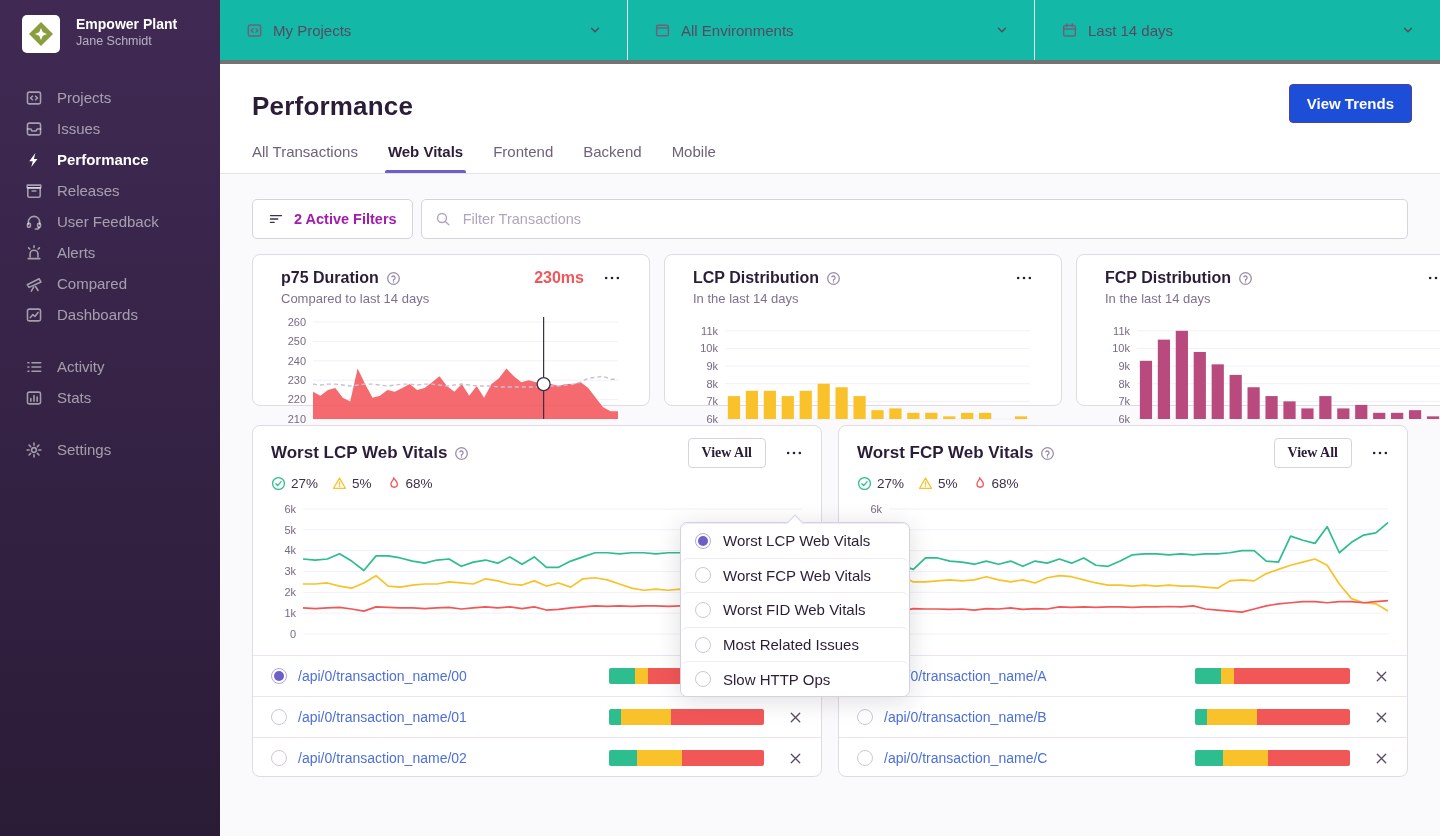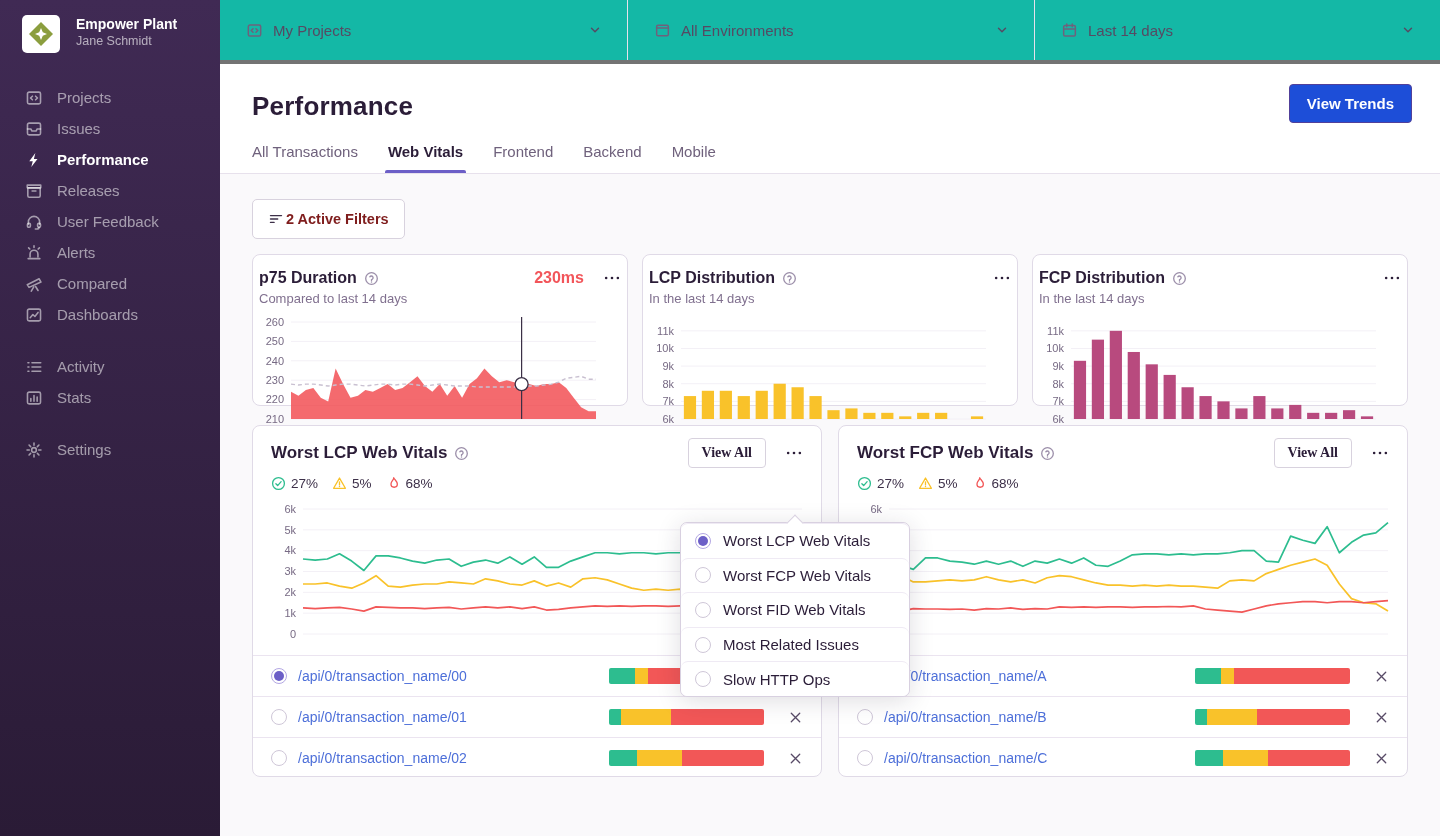--- a/index.html
+++ b/index.html
@@ -41,33 +41,33 @@
        color:#fff;font-weight:700;font-size:15px;padding:10px 17px;border-radius:4px;
        font-family:inherit;cursor:pointer}
   .tabs{display:flex;gap:30px;margin-top:21px}
   .tab{font-size:15px;color:#6F617C;padding-bottom:13px;cursor:pointer;position:relative}
   .tab.active{color:#2B1D38;font-weight:600}
   .tab.active::after{content:"";position:absolute;left:-3px;right:-3px;bottom:0;height:3px;
        background:#6C5FC7;border-radius:2px 2px 0 0}
 
   .content{padding:25px 32px 0;flex:1}
   .filter-row{display:flex;gap:8px}
-  .filter-btn{display:flex;align-items:center;gap:2px;background:#fff;border:1px solid #D8D2DE;
-      border-radius:5px;padding:0 15px;height:40px;font-size:14.5px;font-weight:700;color:#7f1d1d;
+  .filter-btn{display:flex;align-items:center;gap:10px;background:#fff;border:1px solid #D8D2DE;
+      border-radius:5px;padding:0 15px;height:40px;font-size:14.5px;font-weight:700;color:#a21caf;
       font-family:inherit;cursor:pointer}
   .filter-btn .ic{width:16px;height:16px;color:#3D3049}
   .search{flex:1;display:flex;align-items:center;gap:10px;background:#fff;border:1px solid #D8D2DE;
       border-radius:5px;padding:0 13px;height:40px}
   .search .ic{width:16px;height:16px;color:#B0A5BC}
   .search input{border:0;outline:0;flex:1;font:inherit;font-size:14.5px;color:#2B1D38;background:transparent}
   .search input::placeholder{color:#B0A5BC}
 
   .card{background:#fff;border:1px solid #E0DAE7;border-radius:8px}
   .cards1{display:flex;gap:14px;margin-top:15px}
-  .cards1 .card{flex:1;height:152px;padding:14px 6px}
+  .cards1 .card{flex:1;height:152px;padding:14px 28px}
   .card-hd{display:flex;align-items:center;gap:7px}
   .card-title{font-size:16px;font-weight:600}
   .help{width:15px;height:15px;color:#9C8FAA}
   .spacer{flex:1}
   .value-red{font-size:16px;font-weight:600;color:#F2555A}
   .dots{width:18px;height:18px;color:#2B1D38;cursor:pointer;margin-left:12px}
   .card-sub{font-size:13px;color:#80708F;margin-top:4px}
   svg.chart{display:block;margin-top:7px}
 
   .cards2{display:flex;gap:16px;margin-top:19px}
@@ -292,20 +292,29 @@
 
     <div class="filter-row">
       <button class="filter-btn">
         <i class="ic">
             <svg viewBox="0 0 16 16" fill="none" stroke="currentColor" stroke-width="1.4" stroke-linecap="round" stroke-linejoin="round">
               <path d="M2.5 4.6h11M2.5 8h7.2M2.5 11.4h3.6"></path>
             </svg>
           </i>
         <span>2 Active Filters</span>
       </button>
+      <div class="search">
+        <i class="ic">
+            <svg viewBox="0 0 16 16" fill="none" stroke="currentColor" stroke-width="1.4" stroke-linecap="round" stroke-linejoin="round">
+              <circle cx="7" cy="7" r="4.5"></circle>
+              <path d="M10.4 10.4l3.4 3.4"></path>
+            </svg>
+          </i>
+        <input value="" placeholder="Filter Transactions" style="">
+      </div>
     </div>
 
     <div class="cards1">
       <div class="card">
         <div class="card-hd">
           <span class="card-title">p75 Duration</span>
           <i class="ic help">
               <svg viewBox="0 0 16 16" fill="none" stroke="currentColor" stroke-width="1.4" stroke-linecap="round" stroke-linejoin="round">
                 <circle cx="8" cy="8" r="6.2"></circle>
                 <path d="M6.2 6.2A1.9 1.9 0 118 9.1v.9"></path>

